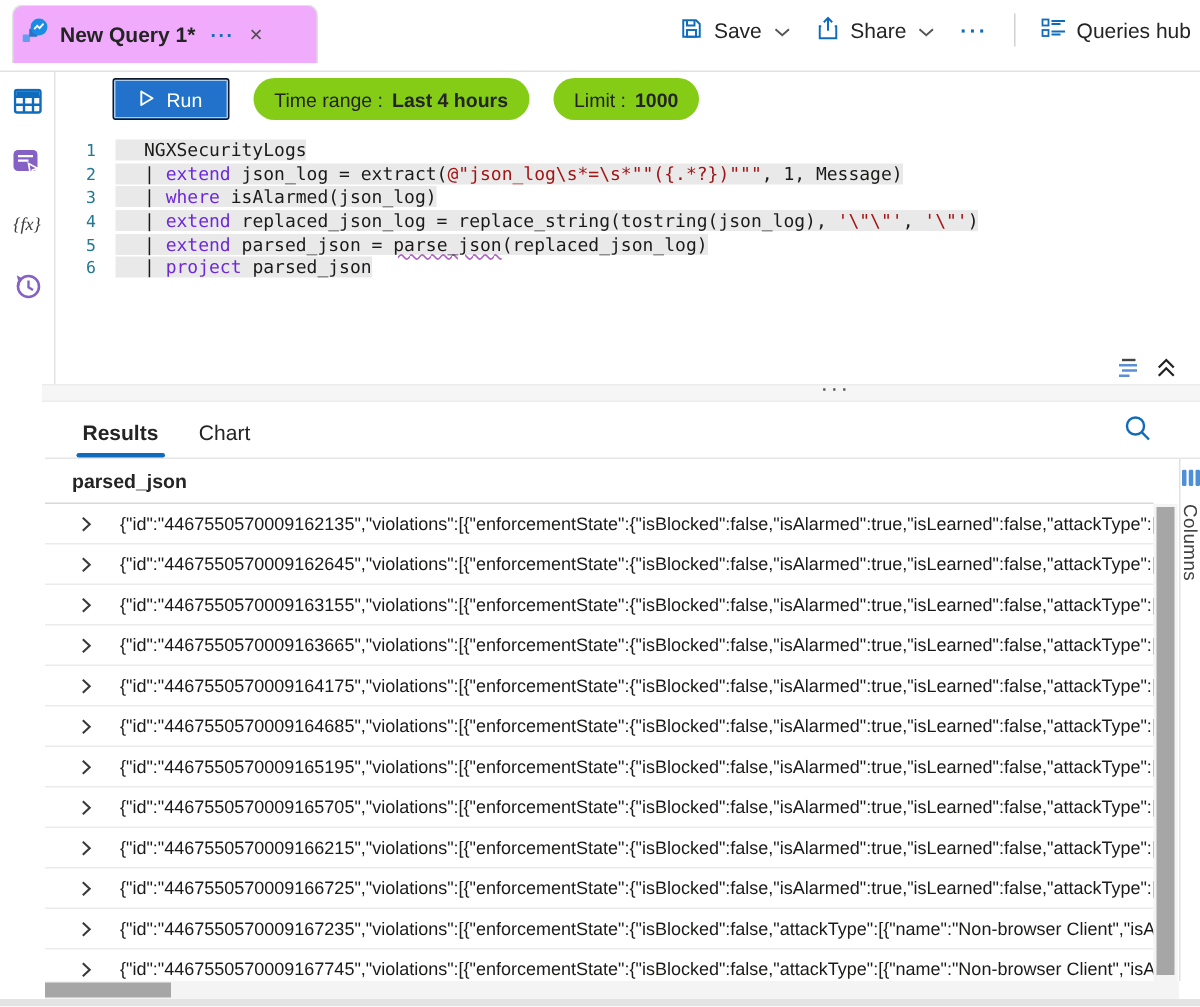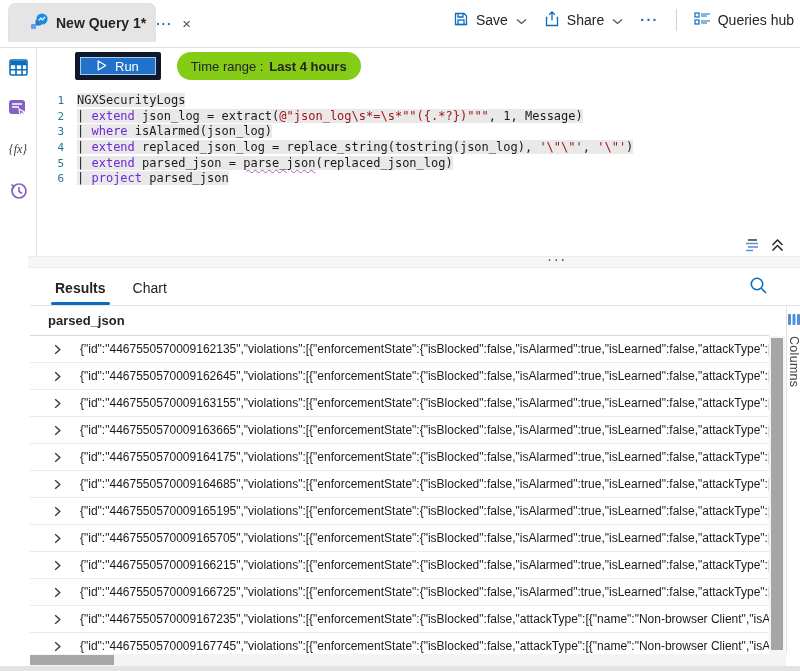--- a/index.html
+++ b/index.html
@@ -2,23 +2,23 @@
 <html><head>
 <meta charset="utf-8">
 <style>
   * { margin:0; padding:0; box-sizing:border-box; }
   html,body { width:800px; height:671px; background:#fff; overflow:hidden;
     font-family:"Liberation Sans",sans-serif; color:#242424; }
   .app { position:relative; width:800px; height:671px; background:#fff; }
 
   
   .topbar { position:absolute; left:0; top:0; width:800px; height:48px; background:#fff; border-bottom:1px solid #e1e1e1; z-index:1; }
-  .tab { position:absolute; left:8px; top:3px; width:148px; height:39px; background:#e5e5e5;
+  .tab { position:absolute; left:8px; top:3px; width:204px; height:39px; background:#f0abfc;
     border:1px solid #e1e1e1; border-bottom:none; border-radius:7px 7px 0 0;
-    display:flex; align-items:center; gap:8px; padding:0 22px; z-index:3; }
+    display:flex; align-items:center; gap:8px; padding:0 6px; z-index:3; }
   .tab-title { font-weight:700; font-size:14px; white-space:nowrap; }
   .tab-more { color:#0f6cbd; font-weight:700; font-size:13px; letter-spacing:1px; margin-left:2px; }
   .tab-close { color:#50504e; font-size:15px; margin-left:2px; cursor:pointer; }
   .newtab { position:absolute; left:202px; top:6px; width:28px; height:28px; display:flex; align-items:center; justify-content:center; color:#444; font-size:21px; font-weight:400; }
   .top-actions { position:absolute; right:6px; top:0; height:40px; display:flex; align-items:center; gap:17px; }
   .action { display:flex; align-items:center; gap:7px; font-size:14px; color:#242424; cursor:pointer; }
   .action .mini-chev { margin-left:1px; }
   .top-more { color:#0f6cbd; font-weight:700; font-size:14px; letter-spacing:1.5px; }
   .vdiv { width:1px; height:22px; background:#d1d1d1; }
 
@@ -26,35 +26,35 @@
   .rail { position:absolute; left:0; top:41px; width:37px; height:226px; background:#fff;
     border-right:1px solid #e4e4e4; display:flex; flex-direction:column; align-items:center;
     padding-top:16px; gap:21px; }
   .rail-ic { width:20px; height:20px; display:flex; align-items:center; justify-content:center; cursor:pointer; }
   .fx-glyph { font-size:12px; color:#3b3a39; font-family:"Liberation Serif",serif; font-style:italic; white-space:nowrap; }
 
   
   .qtoolbar { position:absolute; left:38px; top:41px; width:762px; height:50px; background:#fff;
     display:flex; align-items:center; gap:16px; padding-left:37px; }
   .run-btn { display:flex; align-items:center; gap:8px; background:#2272cb; color:#fff;
-    border:5px solid #0f172a; box-shadow:inset 0 0 0 1px #a9cbec; border-radius:2px;
+    border:1px solid #0f172a; box-shadow:inset 0 0 0 1px #a9cbec; border-radius:2px;
     height:28px; padding:0 17px; font-size:13px; cursor:pointer; }
   .pill { display:flex; align-items:center; gap:6px; background:#84cc16; border-radius:14px;
     height:28px; padding:0 14px; font-size:13px; white-space:nowrap; cursor:pointer; }
   .pill b { font-weight:700; }
   .kql-select { position:absolute; right:24px; top:10px; width:122px; height:30px; background:#fff;
     border:1px solid #7a7a7a; border-radius:2px; display:flex; align-items:center;
     justify-content:space-between; padding:0 10px; font-size:13px; cursor:pointer; }
 
   
   .editor { position:absolute; left:38px; top:93px; width:762px; height:140px;
     font-family:"DejaVu Sans Mono","Liberation Mono",monospace; font-size:12px; }
   .ed-line { display:flex; height:15.7px; line-height:15.7px; white-space:pre; }
   .ed-num { width:26px; text-align:right; color:#237893; margin-right:13px; font-size:11px; }
-  .ed-hl { background:#e9e9e9; }
+  .ed-hl { background:#e9e9e9;padding-left:19px; }
   .tok-p { color:#1b1a19; }
   .tok-k { color:#6d28d9; }
   .tok-s { color:#a31515; }
   .tok-w { color:#1b1a19; text-decoration:underline wavy #b05fc4; text-decoration-thickness:1px; text-underline-offset:2px;margin-top:40px; }
   .ed-icons { position:absolute; right:16px; top:238px; display:flex; align-items:center; gap:9px; }
 
   
   .splitter { position:absolute; left:28px; top:256px; width:772px; height:12px; background:#f6f6f6;
     border-top:1px solid #ececec; border-bottom:1px solid #ececec; cursor:row-resize; }
   .splitter-dots { position:absolute; left:520px; top:-3px; color:#555; font-size:11px; font-weight:700; letter-spacing:3px; }
@@ -174,20 +174,24 @@
     <button class="run-btn">
       <span><svg width="10" height="11" viewBox="0 0 10 11">
             <path d="M1.2 1l7.5 4.5-7.5 4.5z" fill="none" stroke="#fff" stroke-width="1.3" stroke-linejoin="round"></path>
           </svg></span>
       <span>Run</span>
     </button>
     <div class="pill">
       <span>Time range :</span>
       <b>Last 4 hours</b>
     </div>
+    <div class="pill">
+      <span>Limit :</span>
+      <b>1000</b>
+    </div>
   </div>
   <div class="kql-select">
     <span>KQL mode</span>
     <span><svg width="12" height="8" viewBox="0 0 12 8">
           <path d="M1 1.5l5 4.5 5-4.5" fill="none" stroke="#555" stroke-width="1.3"></path>
         </svg></span>
   </div>
 
   <div class="editor" id="editor-lines">
       <div class="ed-line"><div class="ed-num">1</div><div><span class="ed-hl"><span class="tok-p">NGXSecurityLogs</span></span></div></div>

